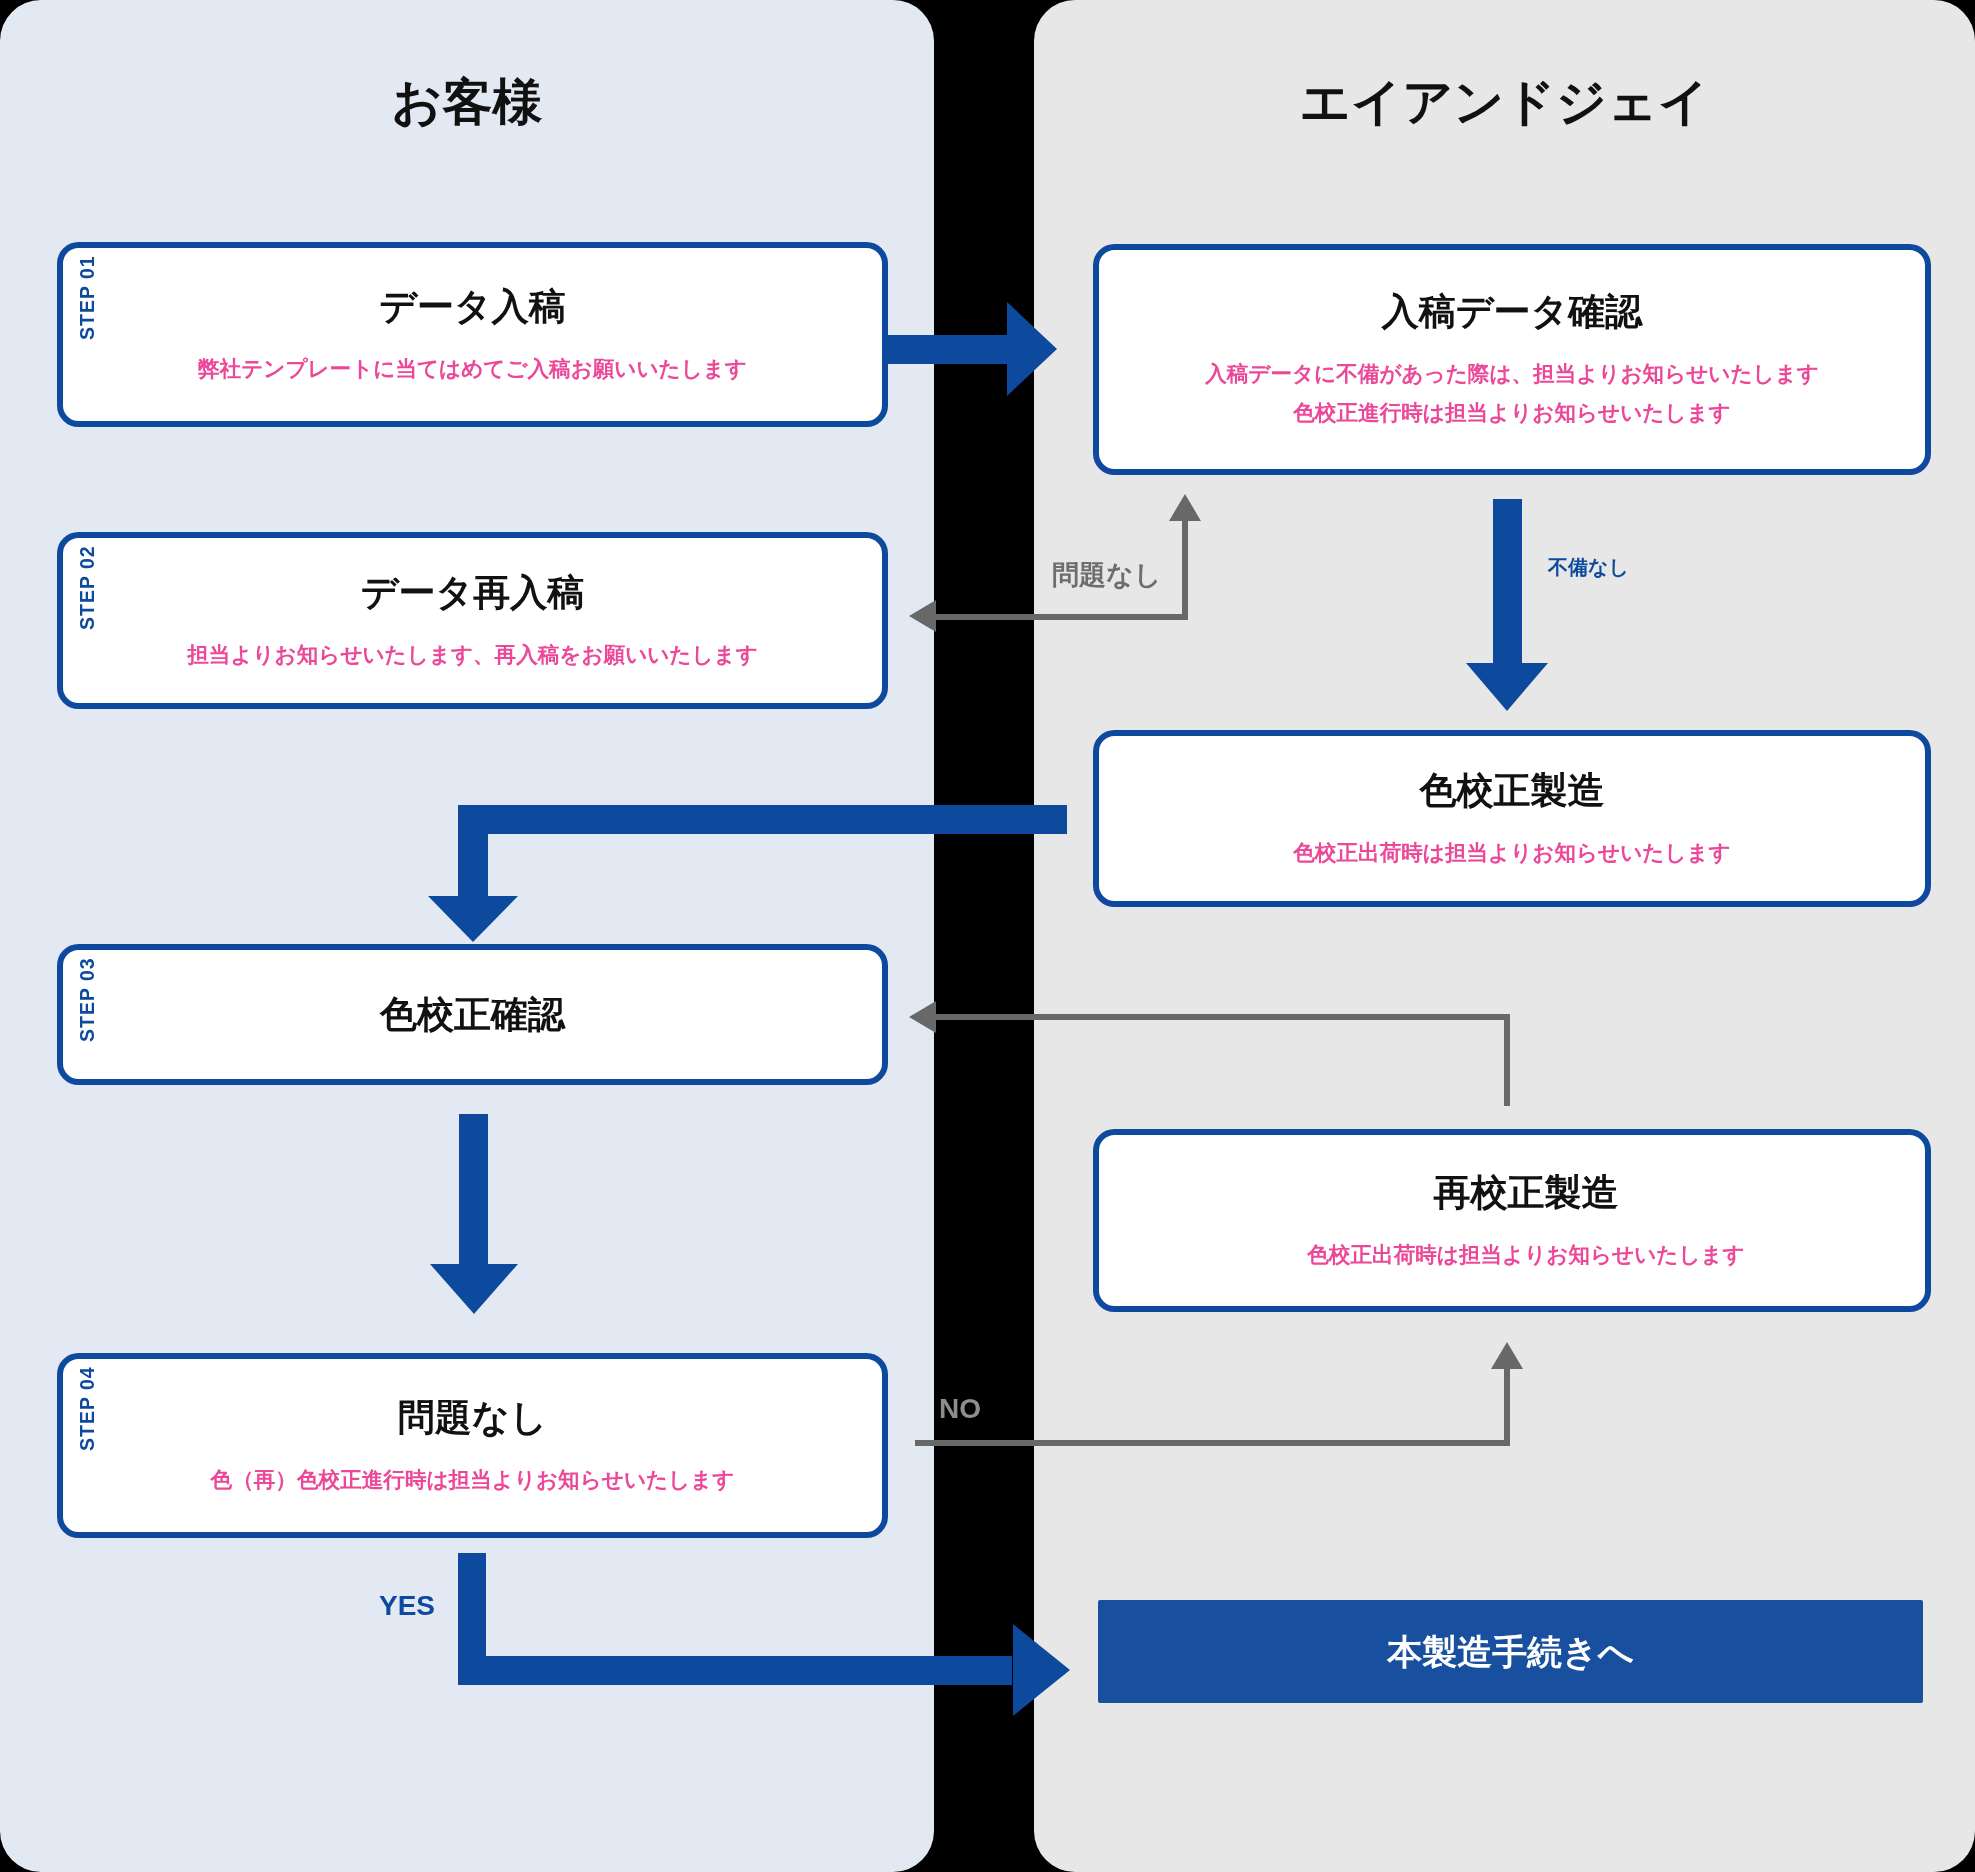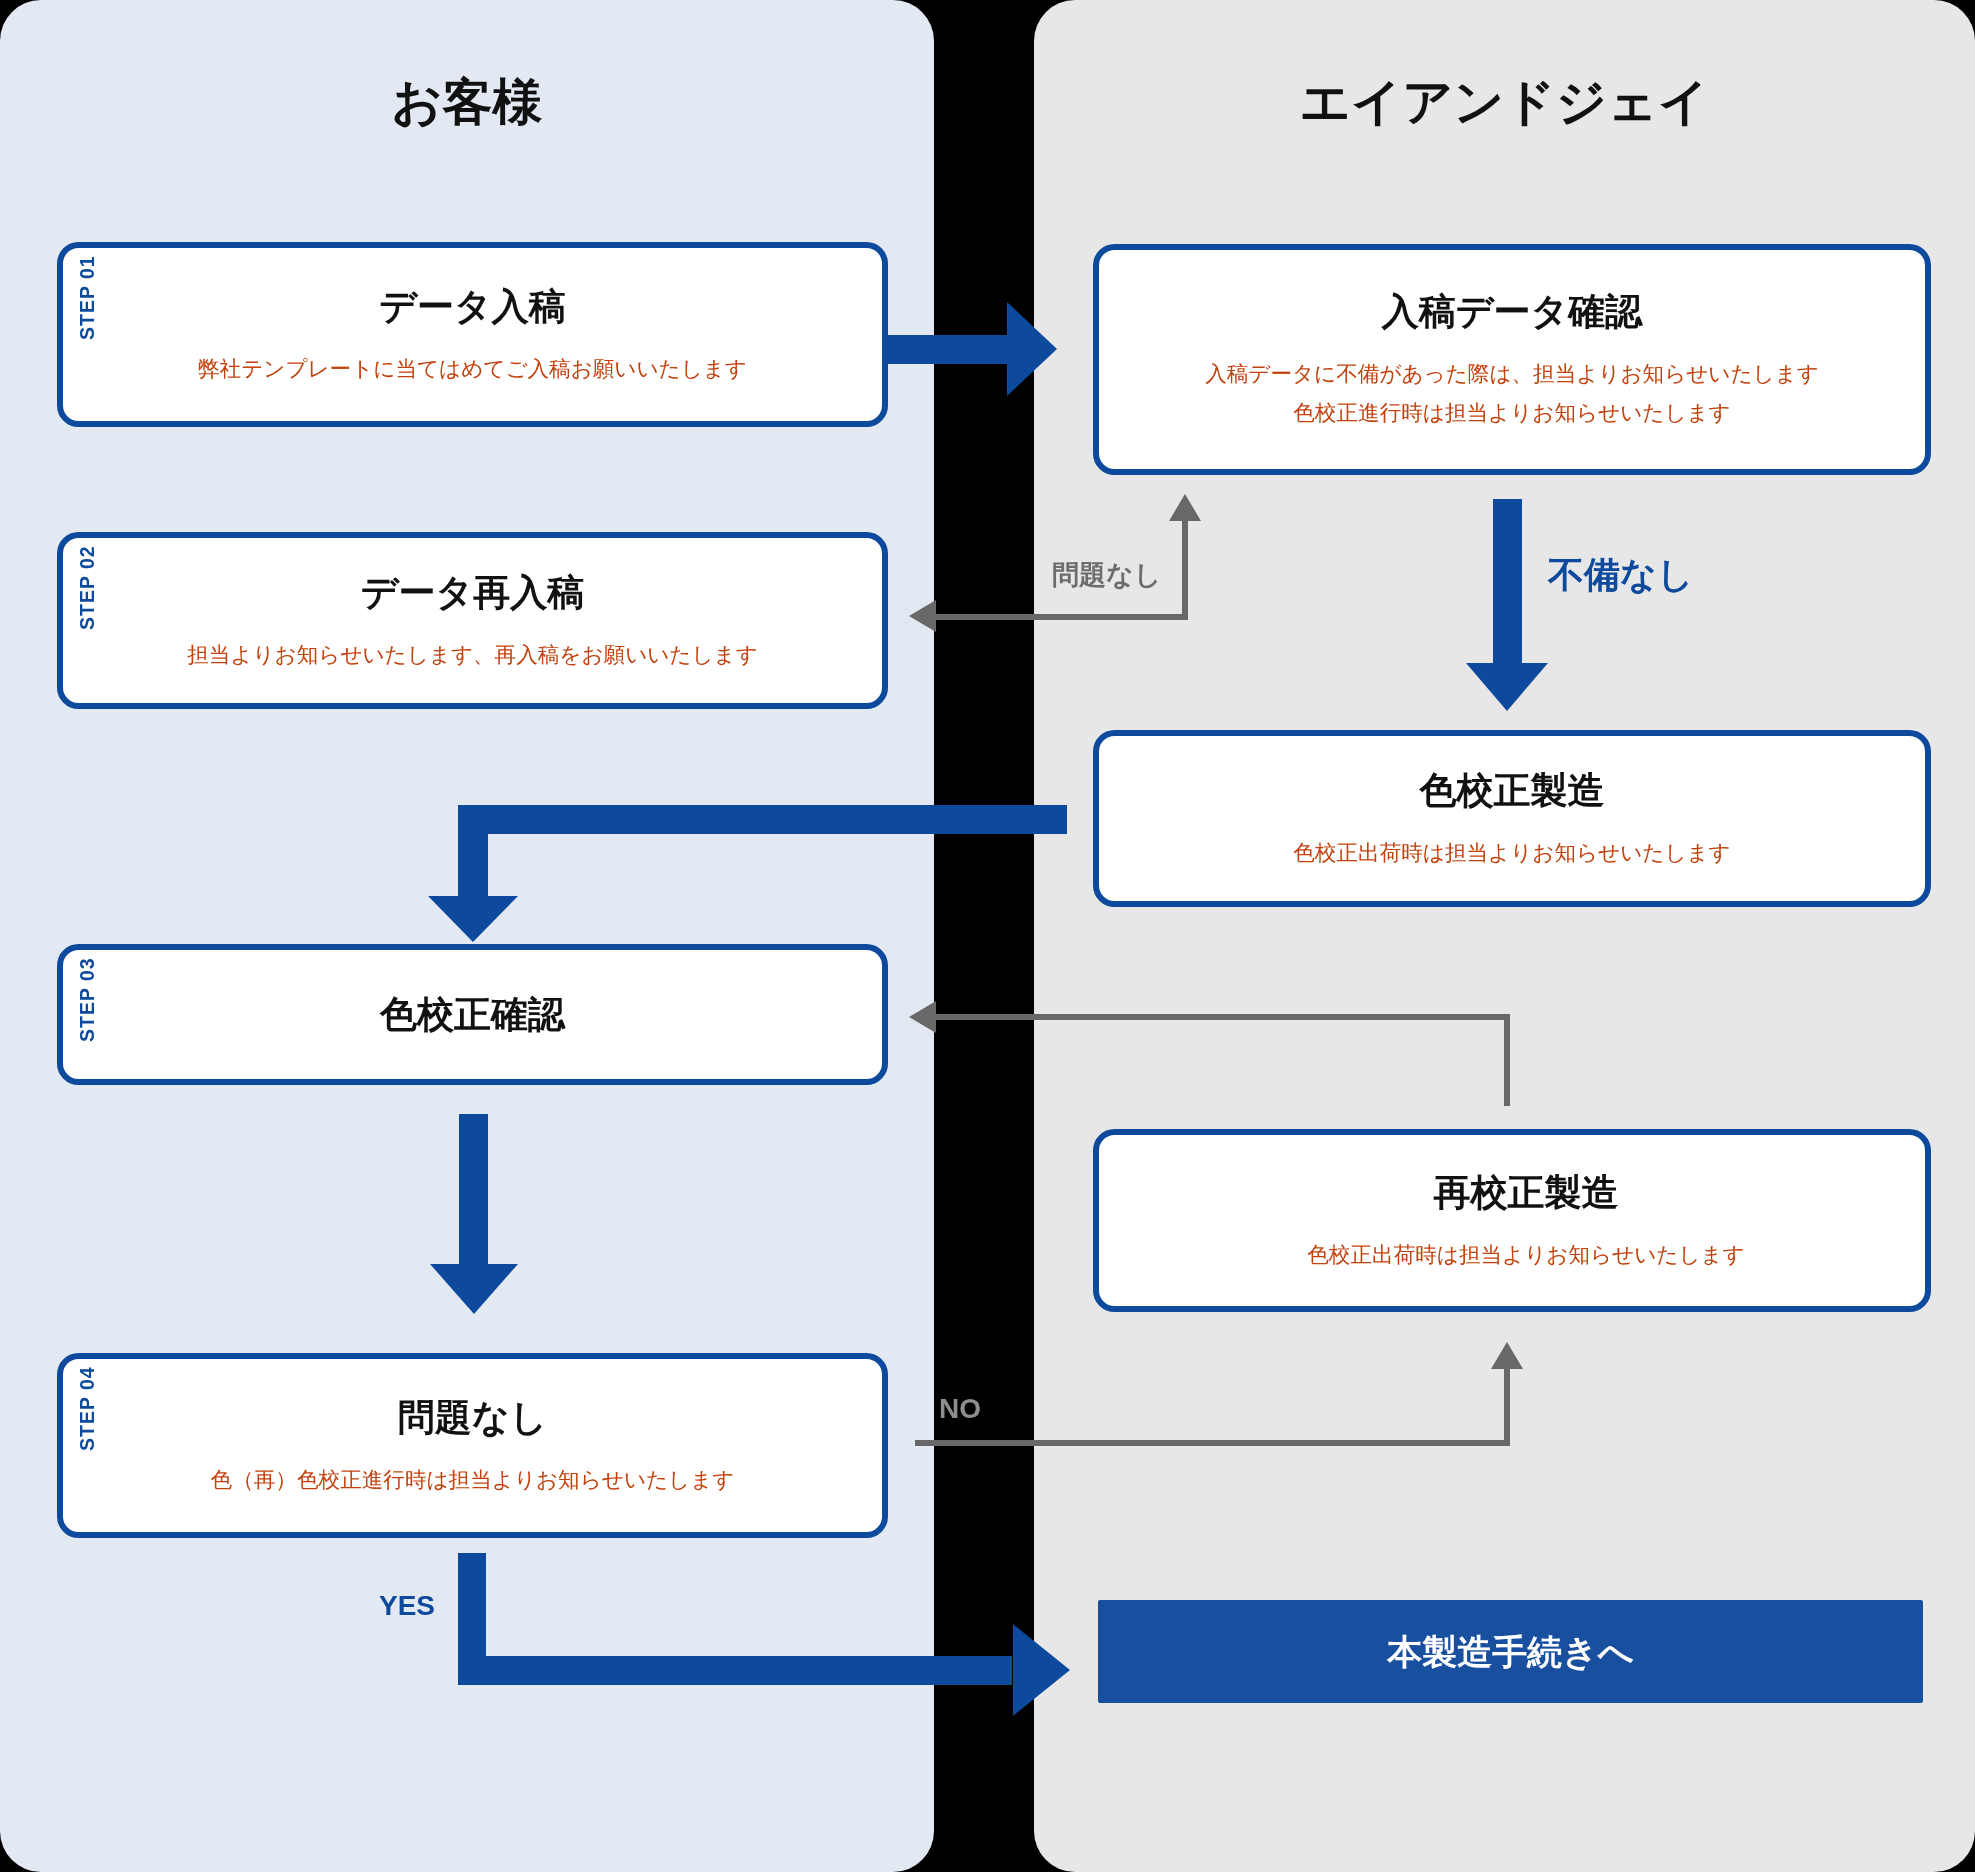--- a/index.html
+++ b/index.html
@@ -24,21 +24,21 @@
 
   
   .box{
     position:absolute;box-sizing:border-box;
     background:#fff;border:6.7px solid #0d499c;border-radius:21.6px;
     display:flex;flex-direction:column;justify-content:center;align-items:center;
     row-gap:31px;
   }
   .box .box-title{font-size:37px;font-weight:700;color:#111;line-height:1;white-space:nowrap;}
   .box .desc-group{display:flex;flex-direction:column;align-items:center;row-gap:13.4px;}
-  .box .box-desc{font-size:21.6px;font-weight:400;color:#c2410c;line-height:1.2;white-space:nowrap;}
+  .box .box-desc{font-size:21.6px;font-weight:700;color:#ec4899;line-height:1.2;white-space:nowrap;}
   .step-label{
     position:absolute;left:15.4px;top:92px;
     transform:rotate(-90deg);transform-origin:left top;
     font-size:19.5px;font-weight:700;letter-spacing:1px;
     color:#0d499c;white-space:nowrap;line-height:1;
   }
   #box-step01{left:57px;top:242px;width:831px;height:185px;}
   #box-step02{left:57px;top:532px;width:831px;height:177px;}
   #box-step03{left:57px;top:944px;width:831px;height:141px;}
   #box-step04{left:57px;top:1353px;width:831px;height:185px;}
@@ -85,21 +85,21 @@
   #g2-hhead{left:909px;top:1001px;border-width:16.5px 27px 16.5px 0;border-right-color:#686868;}
   #g2-v{left:1504px;top:1014px;width:6.2px;height:92px;}
   
   #g3-h{left:915px;top:1440px;width:595px;height:6.2px;}
   #g3-v{left:1504px;top:1369px;width:6.2px;height:77px;}
   #g3-vhead{left:1491px;top:1342px;border-width:0 16.5px 27px 16.5px;border-bottom-color:#686868;}
 
   
   .flow-label{position:absolute;font-weight:700;white-space:nowrap;line-height:1;}
   #lbl-defect{left:1052px;top:562px;font-size:27px;color:#6d6d6d;}
-  #lbl-nodefect{left:1548px;top:557px;font-size:36px;color:#0d499c;}
+  #lbl-nodefect{left:1548px;top:557px;font-size:20px;color:#0d499c;}
   #lbl-no{left:939px;top:1395px;font-size:28px;color:#8e8e8e;}
   #lbl-yes{left:379px;top:1592px;font-size:28px;color:#0d499c;}
 </style>
 </head>
 <body>
 
 <div class="stage">
 
   <div class="panel panel-customer"></div>
   <div class="panel panel-company"></div>

